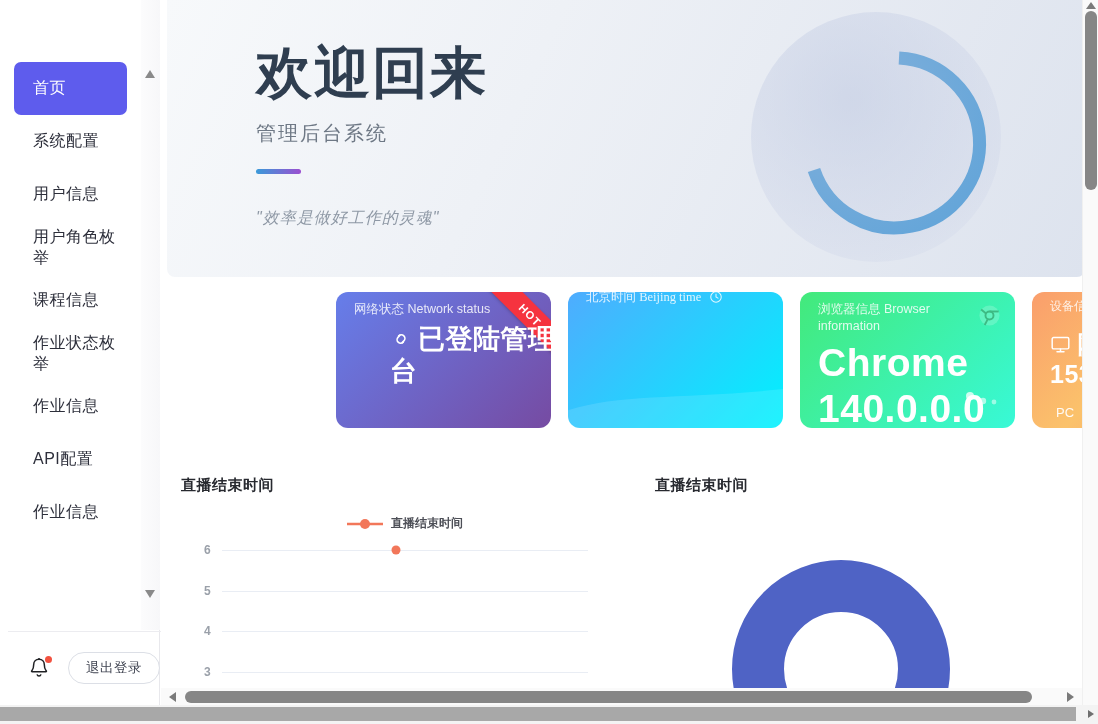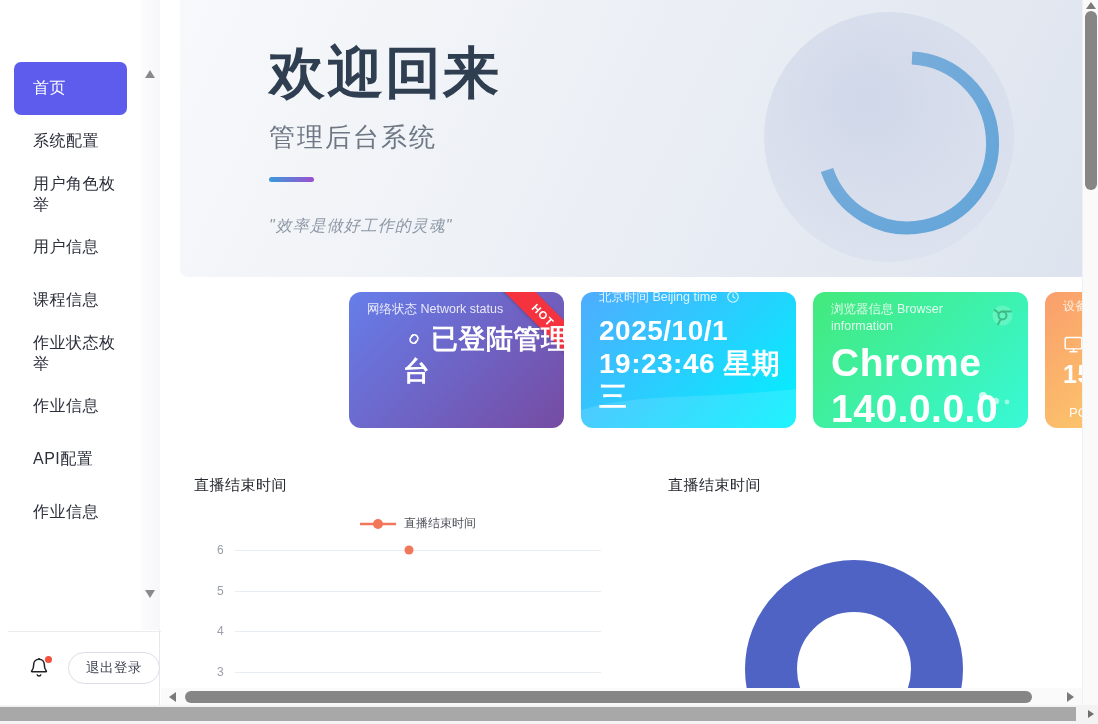--- a/index.html
+++ b/index.html
@@ -78,41 +78,41 @@
   }
 
   
   .main {
     position: absolute; left: 161px; top: 0;
     width: 937px; height: 724px;
     background: #ffffff;
     overflow: hidden;
   }
   .main-inner {
-    position: absolute; left: 16px; top: 0;
+    position: absolute; left: 3px; top: 0;
     width: 921px; height: 688px;
     overflow: hidden;
   }
 
   
   .hero {
     position: absolute; left: 3px; top: 0;
     width: 918px; height: 277px;
     background: linear-gradient(115deg,#f7f9fb 0%,#eef1f6 38%,#dde3ee 100%);
     border-radius: 0 0 8px 8px;
     overflow: hidden;
   }
   .hero-text { position: absolute; left: 89px; top: 42px; }
   .hero-title {
     font-size: 56px; font-weight: bold; color: #2f3e50;
     line-height: 1.1; letter-spacing: 2px;
   }
   .hero-sub {
     margin-top: 16px;
-    font-size: 26px; color: #6e7885; letter-spacing: 2px;
+    font-size: 20px; color: #6e7885; letter-spacing: 2px;
   }
   .hero-rule {
     margin-top: 22px;
     width: 45px; height: 5px; border-radius: 3px;
     background: linear-gradient(90deg,#3a9ad9,#9b4fd0);
   }
   .hero-quote {
     margin-top: 34px;
     font-size: 16px; color: #8e98a5;
     font-style: italic; letter-spacing: 1px;
@@ -143,21 +143,21 @@
   .card.c2 { left: 404px; background: linear-gradient(135deg,#4facfe 0%,#00f2fe 100%); }
   .card.c3 { left: 636px; background: linear-gradient(135deg,#43e97b 0%,#38f9d7 100%); }
   .card.c4 { left: 868px; width: 228px; background: linear-gradient(135deg,#fa9e6c 0%,#fbc26b 46%,#f79a72 100%); }
   .card-label {
     position: absolute; left: 18px; top: 9px;
     width: 170px;
     font-size: 12.5px;
     color: rgba(255,255,255,.84);
     line-height: 1.35;
   }
-  .card.c2 .card-label { top: -3px; }
+  .card.c2 .card-label { top: -3px; font-family: Liberation Serif, serif; }
   .card.c4 .card-label { width: 200px; top: 6px; font-size: 12px; }
   .card-value {
     position: absolute; left: 18px; top: 30px;
     width: 200px;
     font-size: 27px; font-weight: bold;
     line-height: 1.18;
     letter-spacing: .5px;
   }
   .card.c1 .card-value { top: 32px; margin-left: 36px; }
   .card.c2 .card-value { top: 22px; font-size: 28px; }
@@ -187,21 +187,21 @@
     position: absolute; left: -10px; bottom: -2px;
     width: 250px; height: 46px;
     opacity: .35;
   }
 
   
   .charts {
     position: absolute; left: 0; top: 458px;
     width: 921px; height: 230px;
   }
-  .panel { position: absolute; top: 0; height: 230px; overflow: hidden; }
+  .panel { position: absolute; top: 0; height: 230px; overflow: hidden; font-weight: bold; }
   .panel.left { left: 12px; width: 470px; }
   .panel.right { left: 486px; width: 435px; }
   .panel-title {
     position: absolute; left: 5px; top: 18px;
     font-size: 15px; color: #27292f; letter-spacing: .5px;
   }
   .legend {
     position: absolute; left: 170px; top: 57px;
     display: flex; align-items: center; gap: 7px;
     font-size: 12px; color: #4d4f57;
@@ -293,24 +293,24 @@
   <nav class="sidebar">
     <div class="side-scroll">
       <div class="side-list" id="side-list">
           <div class="side-item active">
             <span>首页</span>
           </div>
           <div class="side-item">
             <span>系统配置</span>
           </div>
           <div class="side-item">
+            <span>用户信息</span>
+          </div>
+          <div class="side-item">
             <span>用户角色枚举</span>
-          </div>
-          <div class="side-item">
-            <span>用户信息</span>
           </div>
           <div class="side-item">
             <span>课程信息</span>
           </div>
           <div class="side-item">
             <span>作业状态枚举</span>
           </div>
           <div class="side-item">
             <span>作业信息</span>
           </div>
@@ -374,21 +374,20 @@
         </div>
 
         <div class="card c2">
           <div class="card-label">
             <span>北京时间 Beijing time</span>
             <svg style="vertical-align:-3px;margin-left:5px" width="14" height="14" viewBox="0 0 24 24">
               <circle cx="12" cy="12" r="9" fill="none" stroke="rgba(255,255,255,.85)" stroke-width="1.8"></circle>
               <path d="M12 7v5l3.4 2" fill="none" stroke="rgba(255,255,255,.85)" stroke-width="1.8" stroke-linecap="round"></path>
             </svg>
           </div>
-          <div class="card-value">2025/10/1 19:23:46 星期三</div>
           <svg class="card-wave" viewBox="0 0 250 46" preserveAspectRatio="none">
             <path d="M0 30 C 60 6, 130 18, 250 2 L250 46 L0 46 Z" fill="rgba(255,255,255,.35)"></path>
           </svg>
         </div>
 
         <div class="card c3">
           <div class="card-label">浏览器信息 Browser information</div>
           <div class="card-value">Chrome 140.0.0.0</div>
           <svg class="card-ico" width="23" height="23" viewBox="0 0 24 24">
             <circle cx="12" cy="12" r="10.5" fill="rgba(255,255,255,.35)"></circle>

